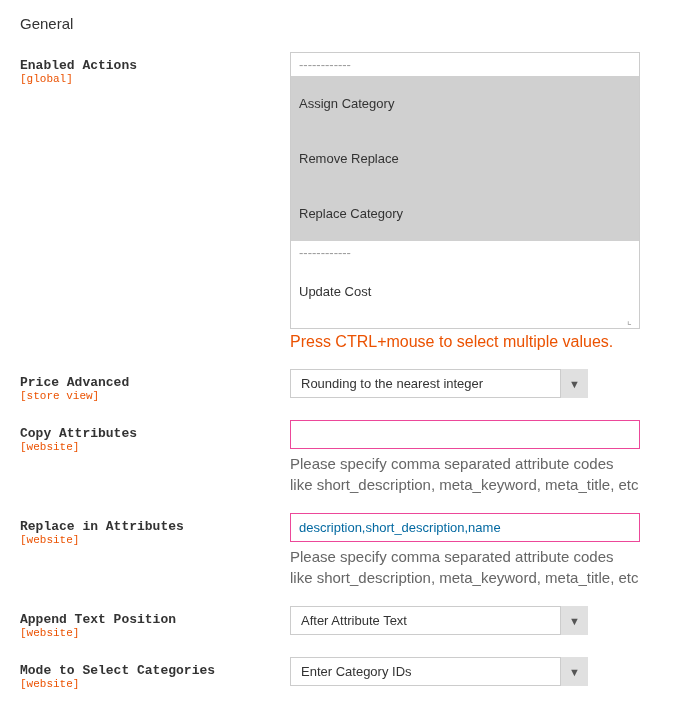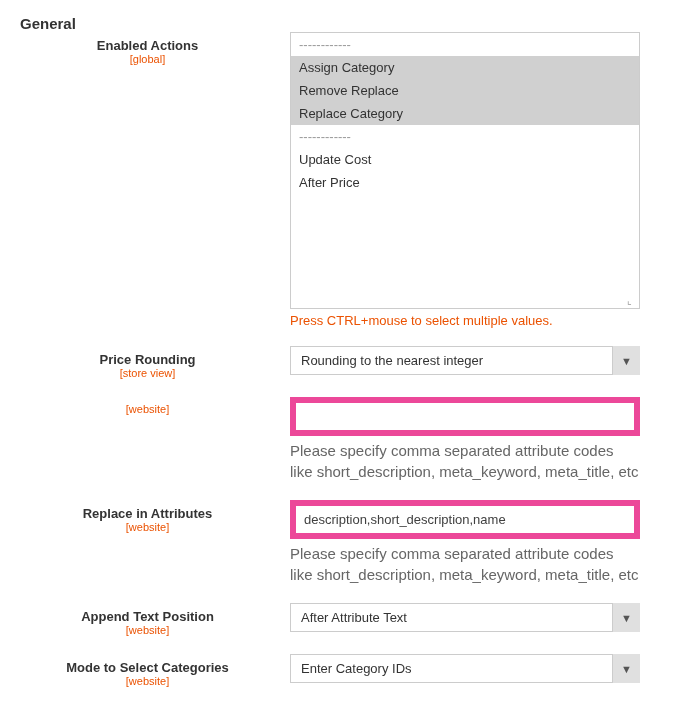--- a/index.html
+++ b/index.html
@@ -7,34 +7,36 @@
       font-family: Arial, sans-serif;
       font-size: 13px;
       color: #333;
       background: #fff;
       width: 698px;
       min-height: 726px;
       padding: 15px 20px;
     }
     h2.page-title {
       font-size: 15px;
-      font-weight: bold;
-      color: #333;
+      font-weight: normal;
+      color: #333;
+      margin-bottom: 20px;
     }
     .form-row {
       display: flex;
       align-items: flex-start;
       margin-bottom: 18px;
     }
     .label-col {
       width: 270px;
       min-width: 270px;
-      text-align: center;
+      text-align: left;
       padding-right: 15px;
       padding-top: 6px;
+      font-family: Liberation Mono, monospace;
     }
     .label-col .field-label {
       font-size: 13px;
       font-weight: bold;
       color: #333;
       display: block;
     }
     .label-col .field-scope {
       font-size: 11px;
       color: #eb5202;
@@ -59,21 +61,21 @@
       width: 14px;
     }
     .multiselect-inner::-webkit-scrollbar-track {
       background: #f0f0f0;
       border-left: 1px solid #ccc;
     }
     .multiselect-inner::-webkit-scrollbar-thumb {
       background: #ccc;
     }
     .select-option {
-      padding: 4px 8px;
+      padding: 20px 8px;
       cursor: pointer;
       color: #333;
       font-size: 13px;
     }
     .select-option.separator {
       color: #999;
       cursor: default;
       padding: 4px 8px;
       background: #fff;
     }
@@ -86,28 +88,28 @@
       bottom: 2px;
       right: 2px;
       width: 10px;
       height: 10px;
       cursor: se-resize;
       color: #999;
       font-size: 10px;
       line-height: 1;
     }
     .hint-text {
-      font-size: 13px;
+      font-size: 16px;
       color: #eb5202;
       margin-top: 4px;
     }
     
     .styled-select-wrapper {
       position: relative;
-      width: 350px;
+      width: 298px;
     }
     .styled-select {
       appearance: none;
       -webkit-appearance: none;
       width: 100%;
       padding: 6px 30px 6px 10px;
       border: 1px solid #ccc;
       background: #fff;
       font-size: 13px;
       color: #333;
@@ -126,23 +128,23 @@
       align-items: center;
       justify-content: center;
       pointer-events: none;
       font-size: 11px;
       color: #555;
     }
     
     .text-input {
       width: 350px;
       padding: 6px 8px;
-      border: 6px solid #ec4899;
-      font-size: 13px;
-      color: #404040;
+      border: 1px solid #ec4899;
+      font-size: 13px;
+      color: #0369a1;
       outline: none;
     }
     .input-hint {
       font-size: 15px;
       color: #666;
       margin-top: 4px;
       max-width: 350px;
       line-height: 1.4;
     }
   </style>
@@ -168,38 +170,39 @@
         <div class="select-option">After Price</div>
       </div>
       <div class="resize-handle">⌞</div>
     </div>
     <div class="hint-text">Press CTRL+mouse to select multiple values.</div>
   </div>
 </div>
 
 <div class="form-row">
   <div class="label-col">
-    <span class="field-label">Price Rounding</span>
+    <span class="field-label">Price Advanced</span>
     <span class="field-scope">[store view]</span>
   </div>
   <div class="field-col">
     <div class="styled-select-wrapper">
       <select class="styled-select">
         <option>Rounding to the nearest integer</option>
         <option>Round up</option>
         <option>Round down</option>
         <option>No rounding</option>
       </select>
       <div class="select-arrow">▼</div>
     </div>
   </div>
 </div>
 
 <div class="form-row">
   <div class="label-col">
+    <span class="field-label">Copy Attributes</span>
     <span class="field-scope">[website]</span>
   </div>
   <div class="field-col">
     <input type="text" class="text-input" value="" style="">
     <div class="input-hint">Please specify comma separated attribute codes like short_description, meta_keyword, meta_title, etc</div>
   </div>
 </div>
 
 <div class="form-row">
   <div class="label-col">

